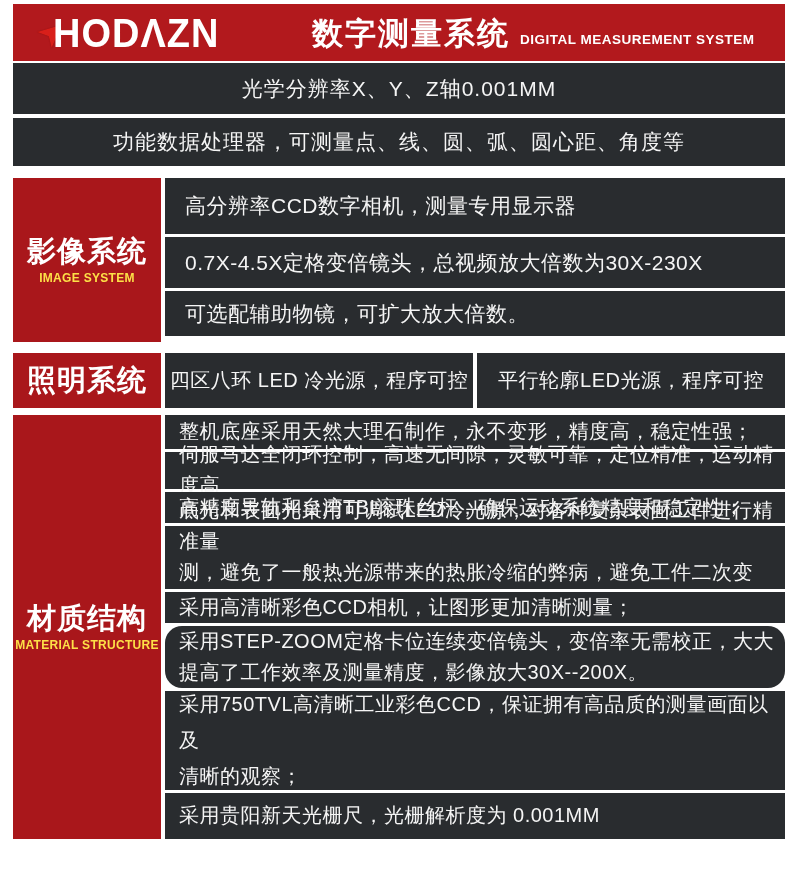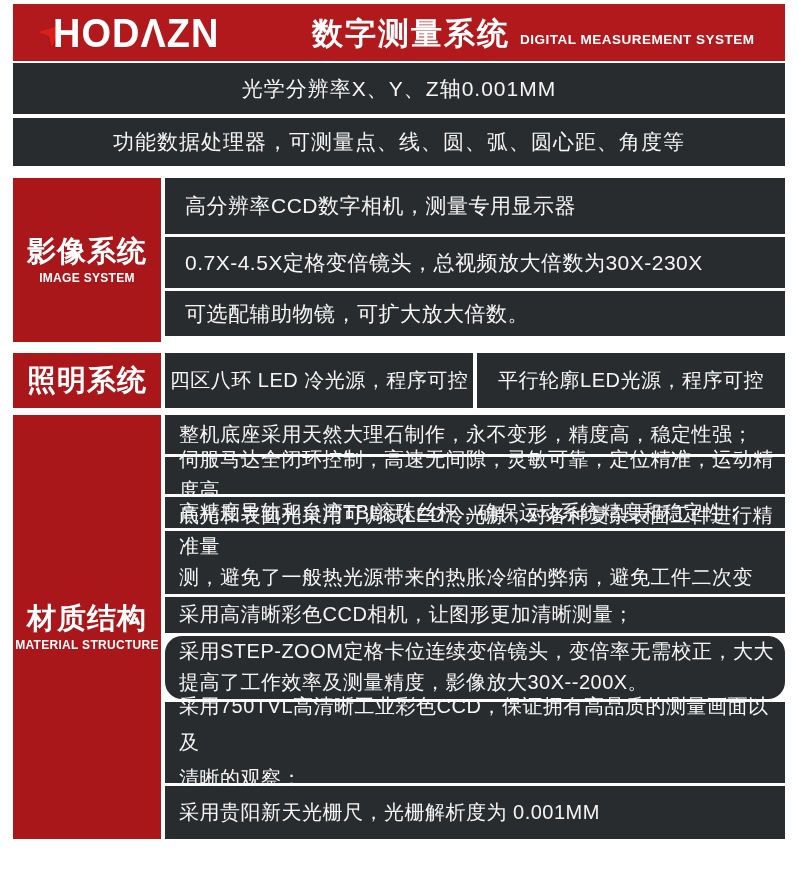--- a/index.html
+++ b/index.html
@@ -25,21 +25,21 @@
   .toprow{height:51px;display:flex;align-items:center;justify-content:center;
           font-size:21px;letter-spacing:1px;}
   .toprow.second{height:48px;margin-top:4px;}
   .gap12{height:12px;}
 
   
   .section{display:flex;margin-top:0;}
   .label-block{width:148px;background:#a9171b;display:flex;flex-direction:column;
                align-items:center;justify-content:center;flex:none;}
   .label-cn{color:#ffffff;font-size:29px;font-weight:700;letter-spacing:1px;line-height:1.15;font-family:Liberation Serif, serif;}
-  .label-en{color:#ffffff;font-size:12px;font-weight:700;letter-spacing:.3px;margin-top:2px;}
+  .label-en{color:#fde047;font-size:12px;font-weight:700;letter-spacing:.3px;margin-top:2px;}
   .content-col{flex:1;margin-left:4px;display:flex;flex-direction:column;}
   .crow{display:flex;align-items:center;font-size:21px;padding-left:20px;letter-spacing:.5px;}
   .crow + .crow{margin-top:3px;}
   .mrow{display:flex;align-items:center;font-size:20px;padding-left:14px;letter-spacing:.5px;
         white-space:pre-line;line-height:31px;}
   .mrow + .mrow{margin-top:3px;}
   .twocell{display:flex;height:55px;}
   .lightcell{flex:1;display:flex;align-items:center;justify-content:center;
              font-size:20px;letter-spacing:.5px;}
   .lightcell + .lightcell{margin-left:4px;}
@@ -98,20 +98,20 @@
       </div>
       <div class="content-col">
         <div class="cell mrow" style="height:40px;">整机底座采用天然大理石制作，永不变形，精度高，稳定性强；</div>
         <div class="cell mrow" style="height:37px;">伺服马达全闭环控制，高速无间隙，灵敏可靠，定位精准，运动精度高</div>
         <div class="cell mrow" style="height:31px;">高精度导轨和台湾TBI滚珠丝杆，确保运动系统精度和稳定性；</div>
         <div class="cell mrow" style="height:63px;">底光和表面光采用可调试LED冷光源，对各种复杂表面工件进行精准量
 测，避免了一般热光源带来的热胀冷缩的弊病，避免工件二次变形；</div>
         <div class="cell mrow" style="height:37px;">采用高清晰彩色CCD相机，让图形更加清晰测量；</div>
         <div class="cell mrow" style="height:65px;border-radius:17px;">采用STEP-ZOOM定格卡位连续变倍镜头，变倍率无需校正，大大
 提高了工作效率及测量精度，影像放大30X--200X。</div>
-        <div class="cell mrow" style="height:81px;line-height:36px;">采用750TVL高清晰工业彩色CCD，保证拥有高品质的测量画面以及
+        <div class="cell mrow" style="height:99px;line-height:36px;">采用750TVL高清晰工业彩色CCD，保证拥有高品质的测量画面以及
 清晰的观察；</div>
         <div class="cell mrow" style="height:55px;">采用贵阳新天光栅尺，光栅解析度为 0.001MM</div>
       </div>
     </div>
 
   </div>
 </div>
 
 </body></html>

